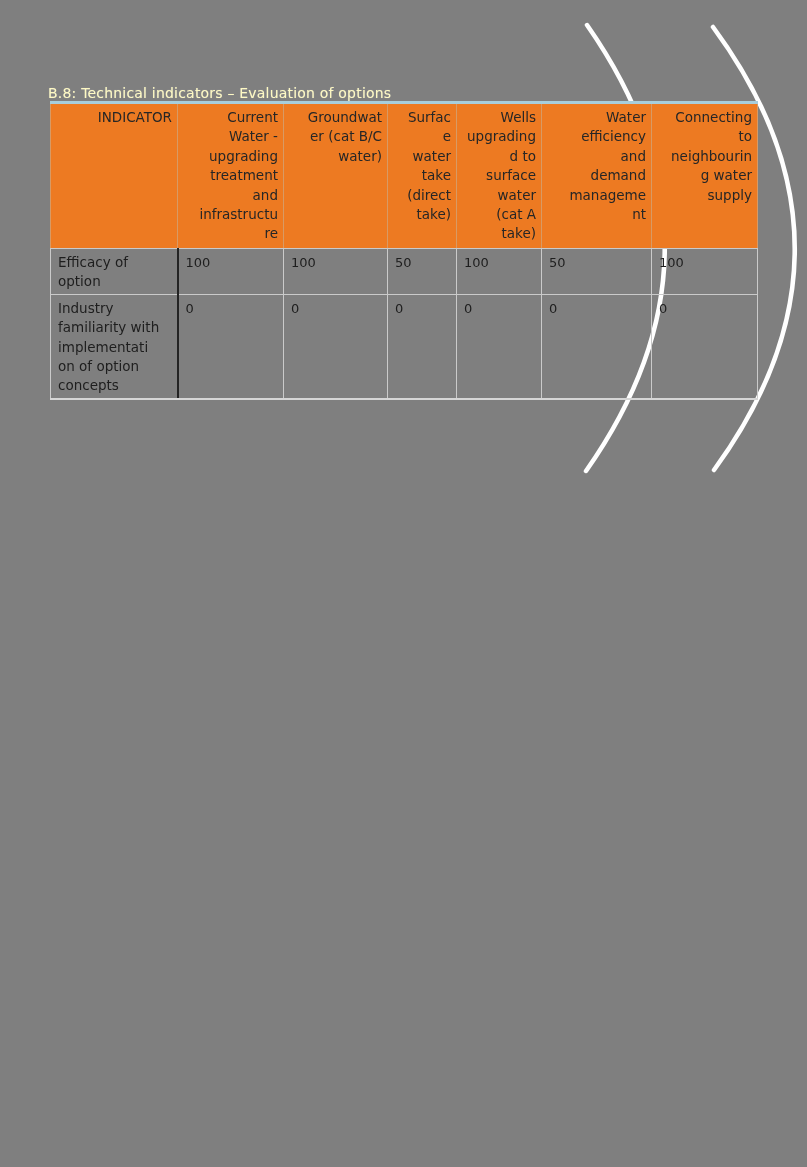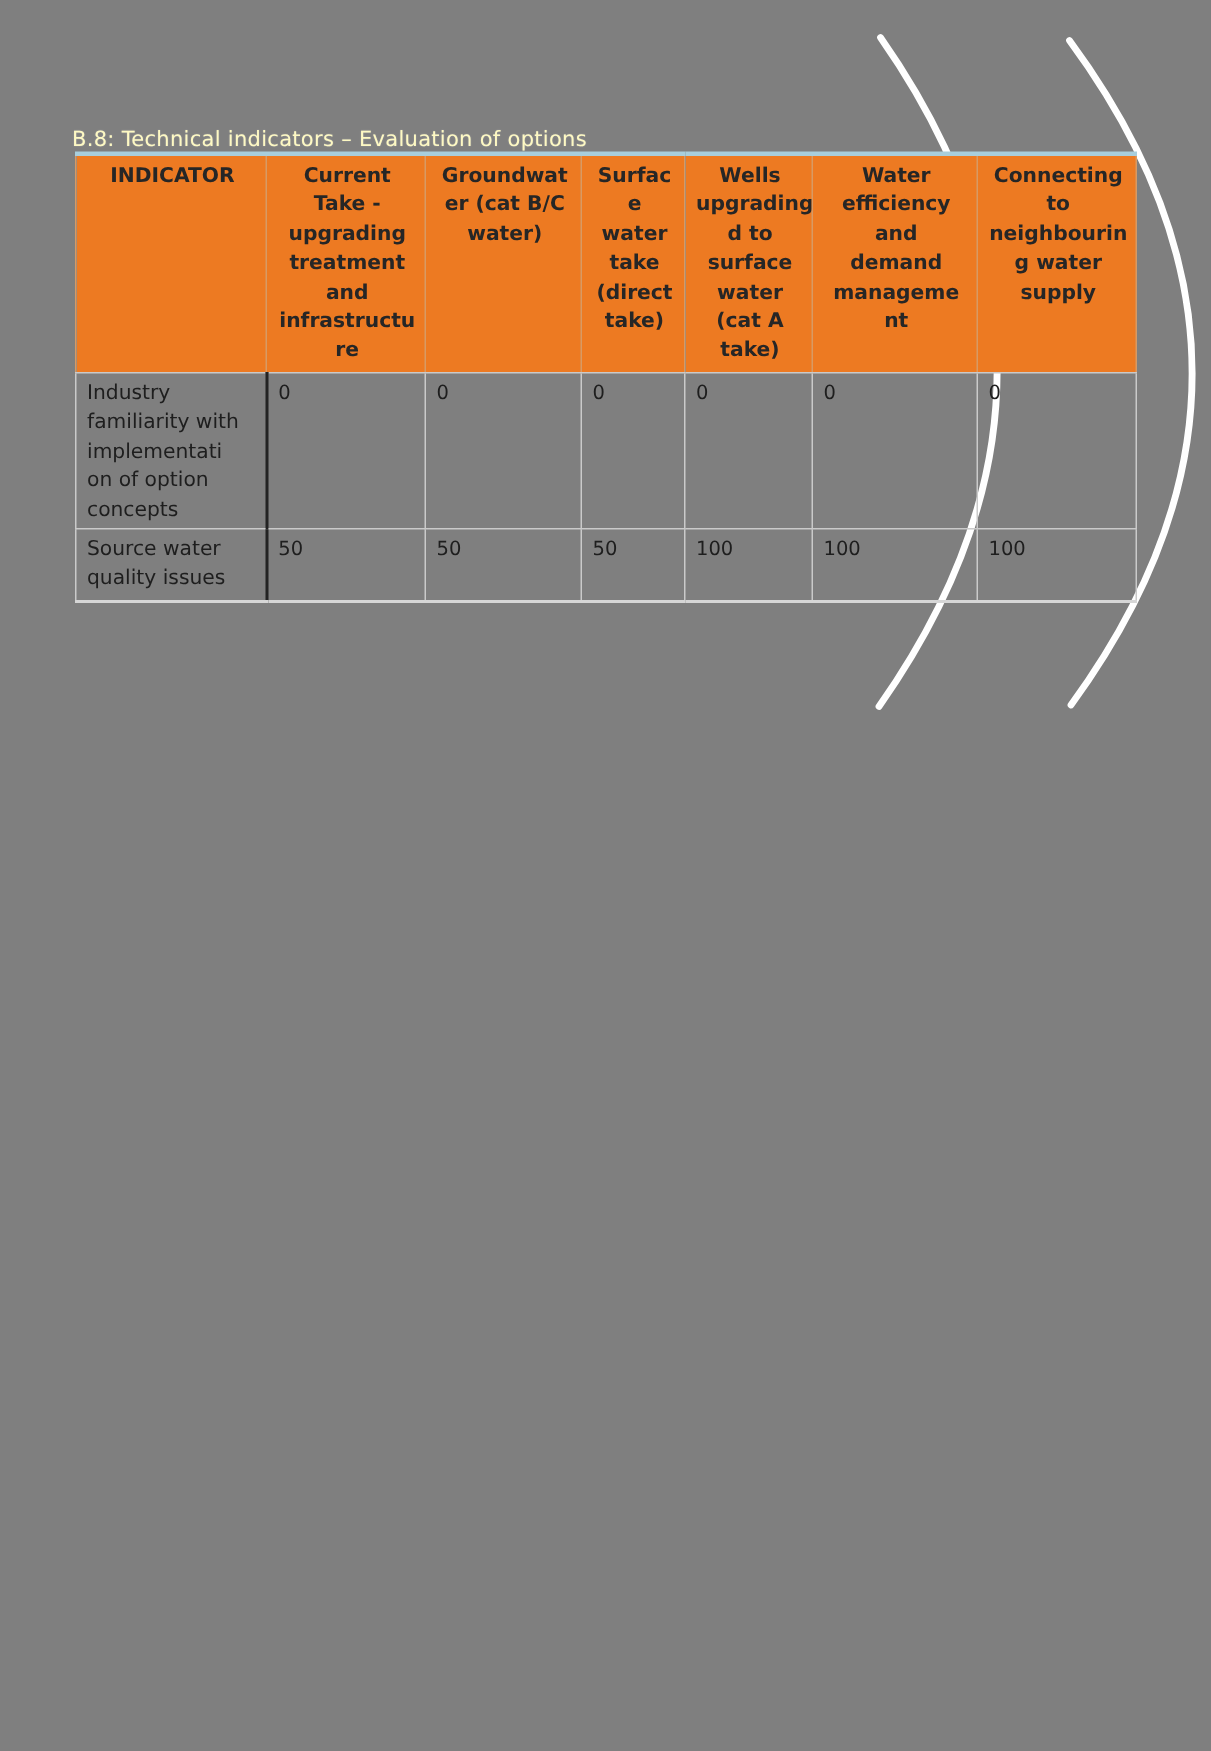--- a/index.html
+++ b/index.html
@@ -33,23 +33,23 @@
     border: 1px solid #CACACA;
     padding: 4px 5px 2px 7px;
   }
   .doc-table thead th {
     background: #ED7A22;
     border-top: 3px solid #A8CEDC;
     border-left-color: #D89A64;
     border-right-color: #D89A64;
     color: #262626;
     font-size: 13.5px;
-    font-weight: bold;
+    font-weight: normal;
     line-height: 19.4px;
-    text-align: center;
+    text-align: right;
     height: 138px;
   }
   .doc-table tbody td {
     background: transparent;
     color: #1e1e1e;
     font-size: 13px;
     line-height: 19.4px;
   }
   .doc-table tbody td.row-label {
     border-right: 2px solid #232323;
@@ -79,21 +79,21 @@
         <col style="width:104px">
       <col style="width:69px">
         <col style="width:85px">
         <col style="width:110px">
       <col style="width:106px">
     </colgroup>
     <thead>
       <tr>
         <th>INDICATOR</th>
         <th>Current
-Take -
+Water -
 upgrading
 treatment
 and
 infrastructu
 re</th>
         <th>Groundwat
 er (cat B/C
 water)</th>
         <th>Surfac
 e
@@ -115,39 +115,39 @@
 manageme
 nt</th>
         <th>Connecting
 to
 neighbourin
 g water
 supply</th>
       </tr>
     </thead>
     <tbody>
+      <tr class="r0">
+        <td class="row-label">Efficacy of
+option</td>
+        <td>100</td>
+        <td>100</td>
+        <td>50</td>
+        <td>100</td>
+        <td>50</td>
+        <td>100</td>
+      </tr>
       <tr class="r1">
         <td class="row-label">Industry
 familiarity with
 implementati
 on of option
 concepts</td>
         <td>0</td>
         <td>0</td>
         <td>0</td>
         <td>0</td>
         <td>0</td>
         <td>0</td>
       </tr>
-      <tr class="r2">
-        <td class="row-label">Source water
-quality issues</td>
-        <td>50</td>
-        <td>50</td>
-        <td>50</td>
-        <td>100</td>
-        <td>100</td>
-        <td>100</td>
-      </tr>
     </tbody>
   </table>
 
 </div>
 
 </body></html>

